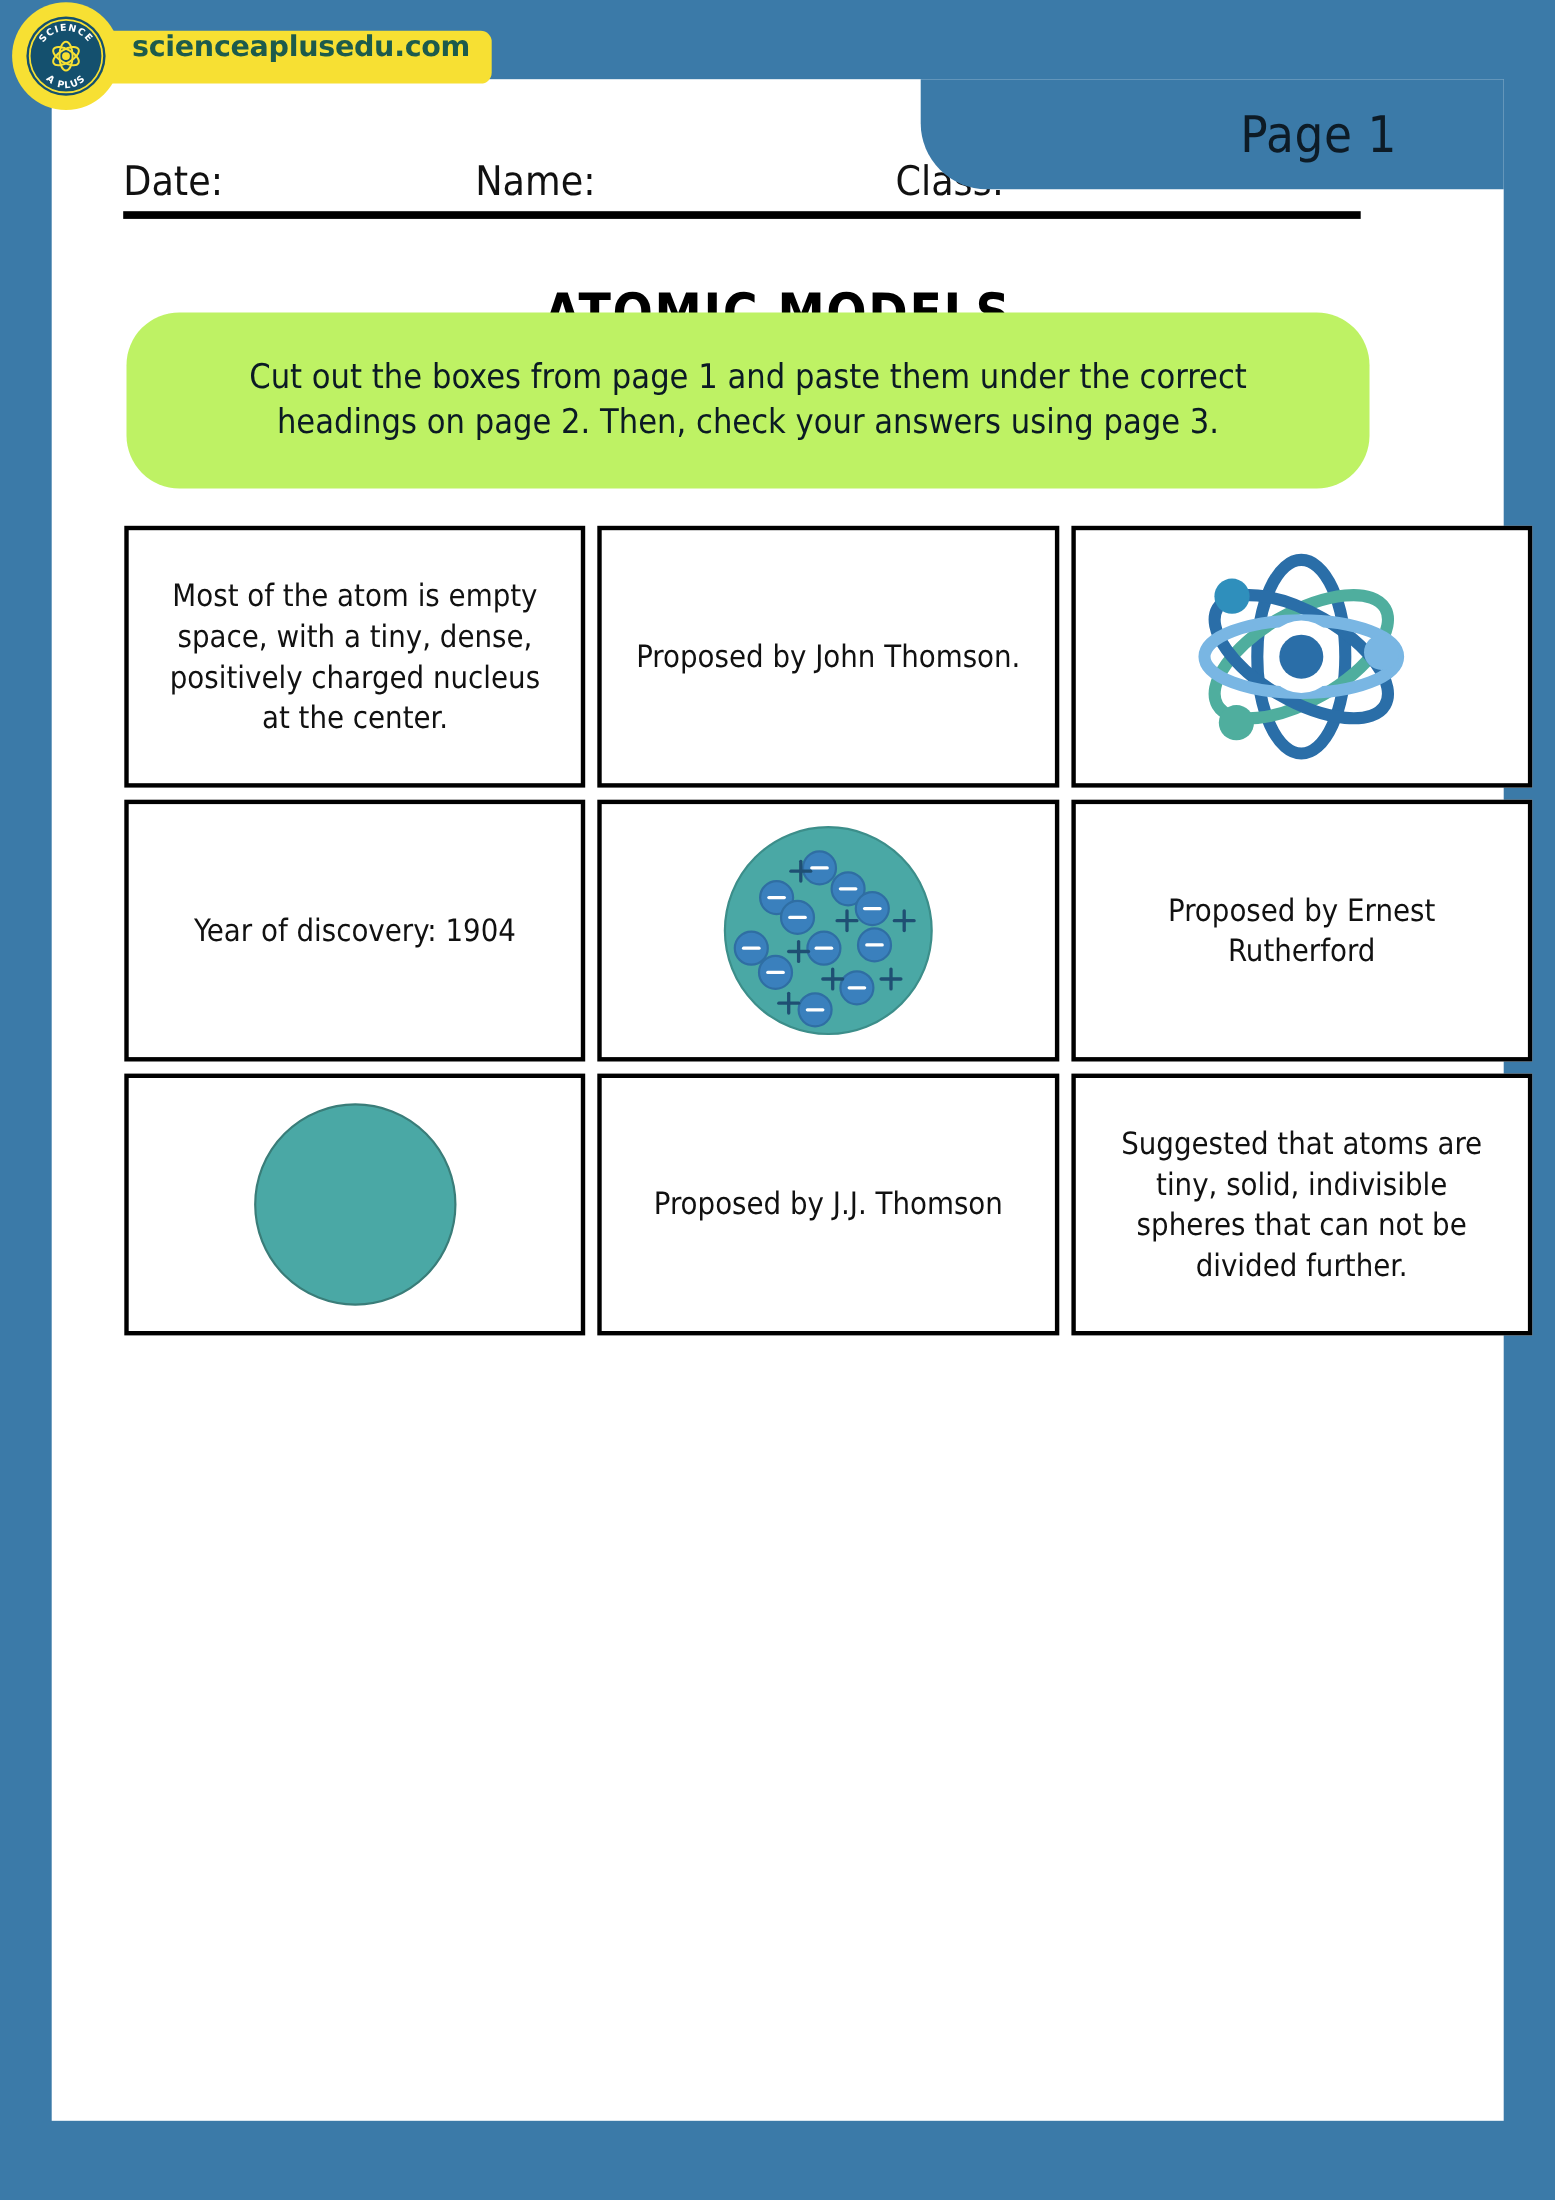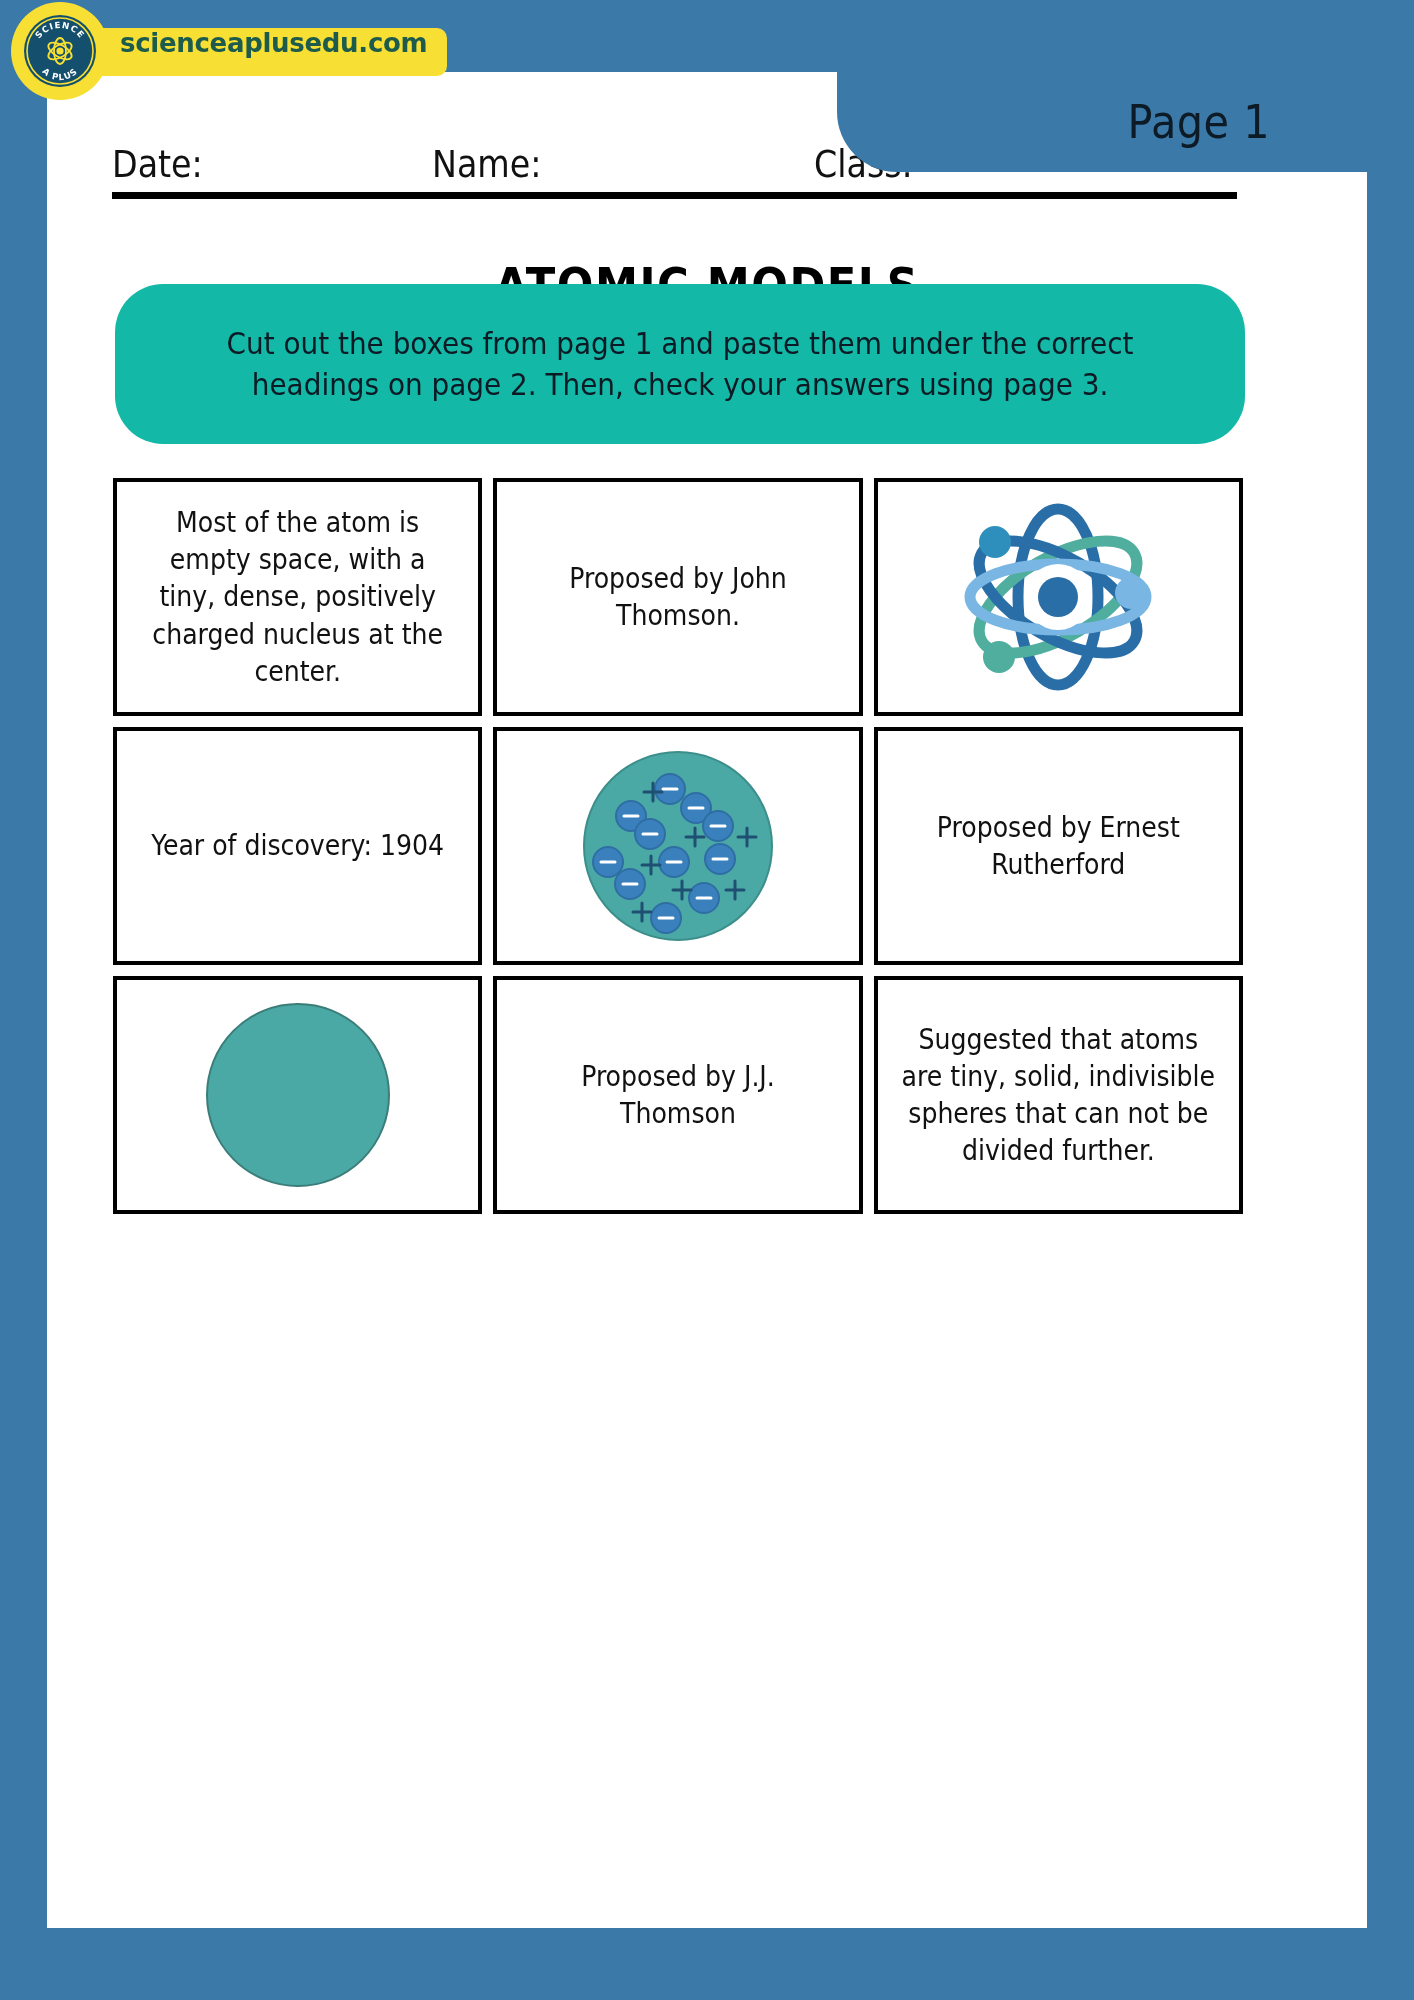--- a/index.html
+++ b/index.html
@@ -137,40 +137,40 @@
     color: #000;
   }
 
   
   .banner {
     position: absolute;
     left: 68px;
     top: 212px;
     width: 1130px;
     height: 160px;
-    background: #14b8a6;
+    background: #bef264;
     border-radius: 48px;
     display: flex;
     align-items: center;
     justify-content: center;
     padding: 0 54px;
   }
   .banner-text {
     text-align: center;
     font-size: 31px;
     line-height: 1.32;
     color: #0b1a24;
   }
 
   
   .grid {
     position: absolute;
     left: 66px;
     top: 406px;
-    width: 1130px;
+    width: 1280px;
     display: grid;
     grid-template-columns: repeat(3, 1fr);
     grid-template-rows: 238px 238px 238px 238px;
     column-gap: 11px;
     row-gap: 11px;
   }
   .card {
     border: 4px solid #000;
     background: #fff;
     display: flex;

